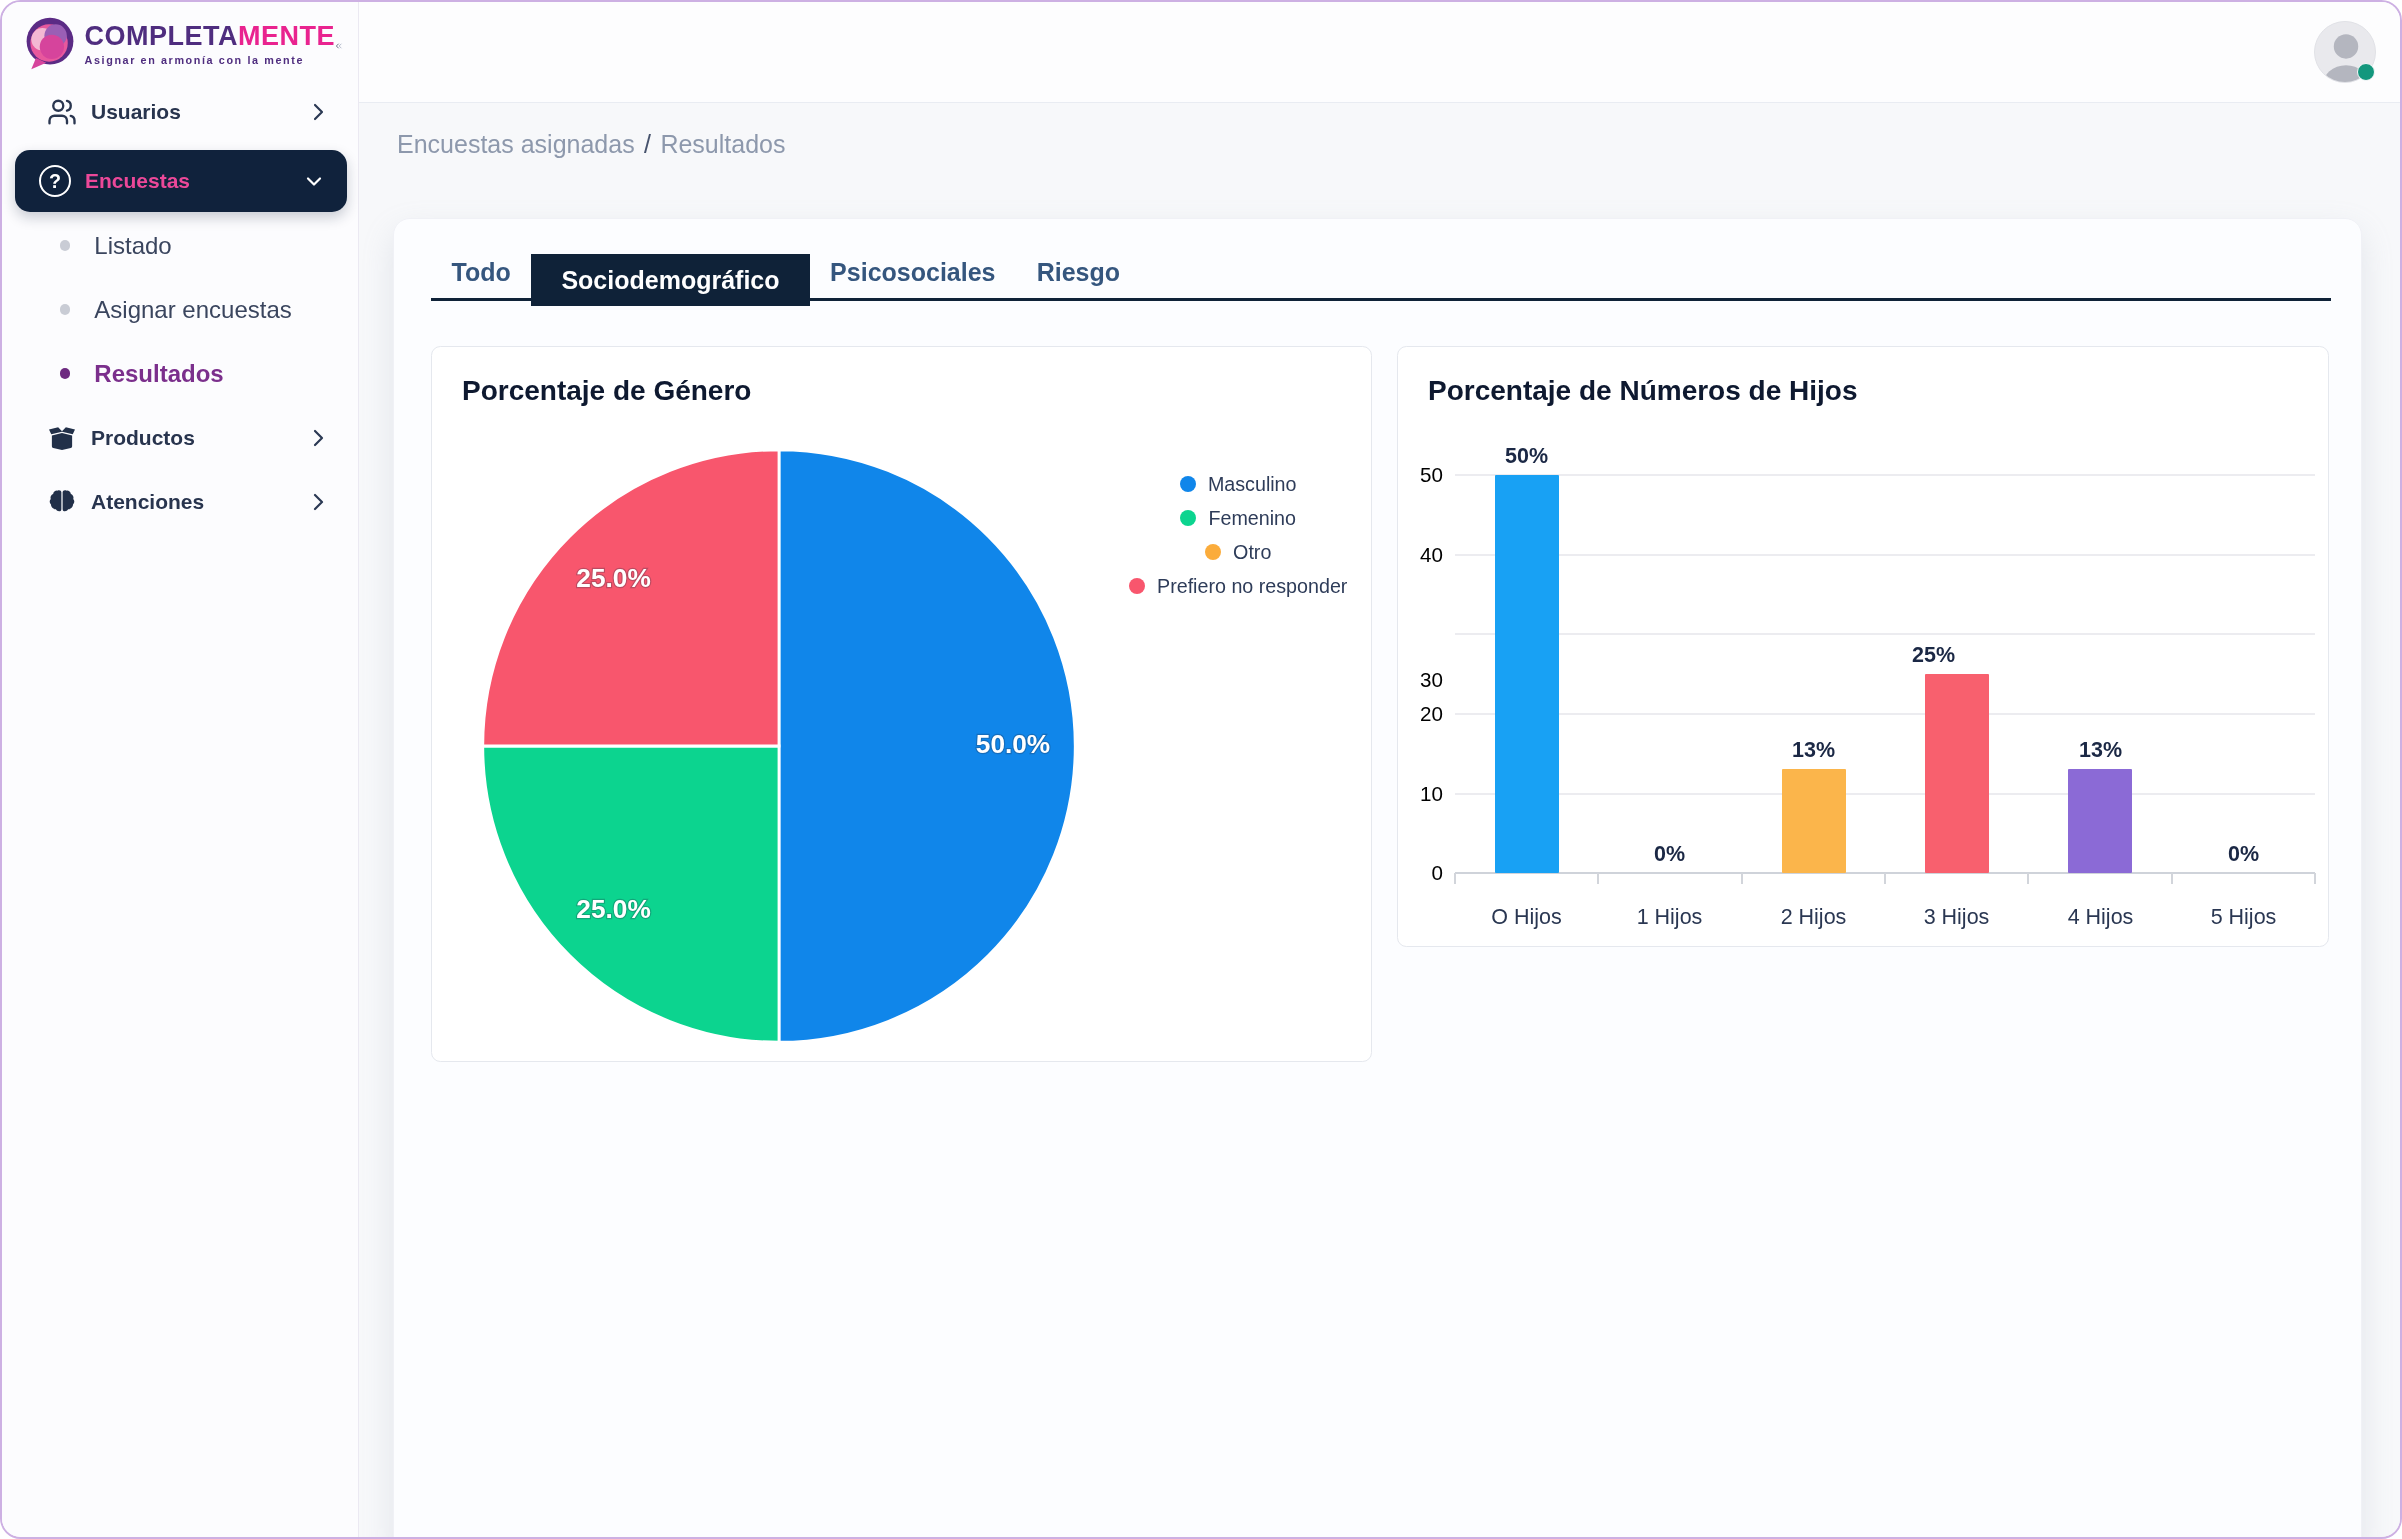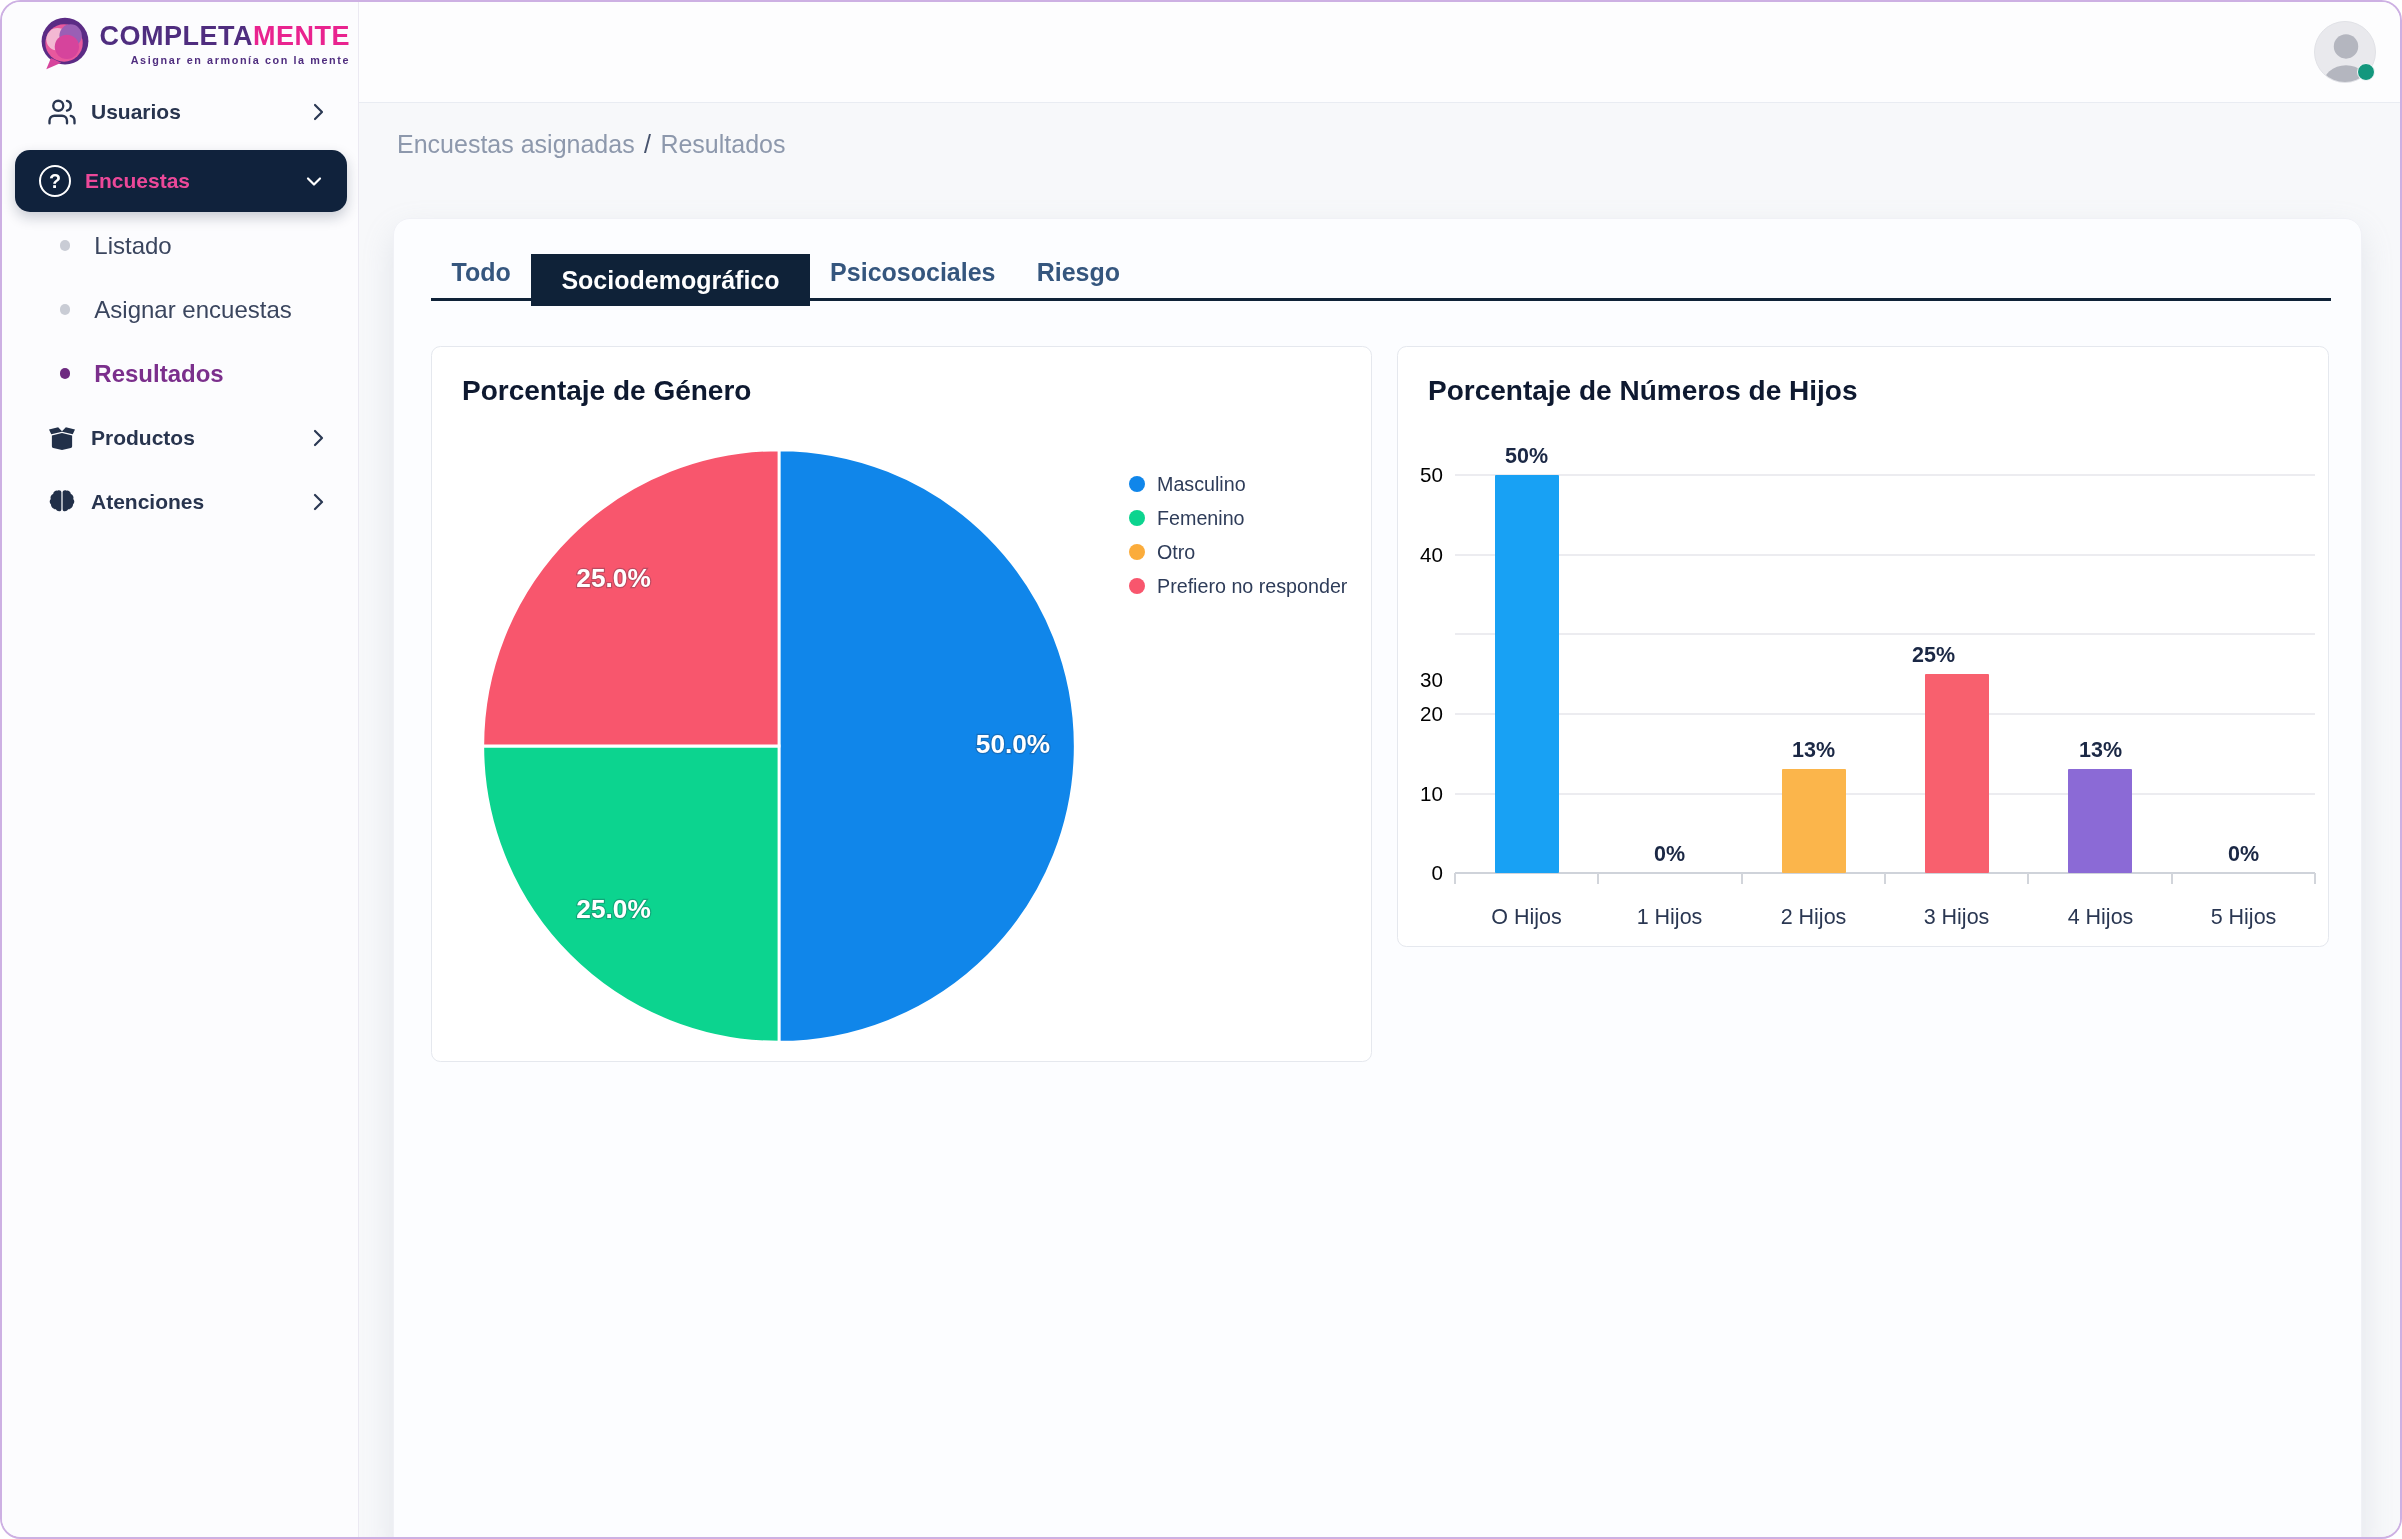--- a/index.html
+++ b/index.html
@@ -1,21 +1,21 @@
 <!DOCTYPE html>
 <html style="font-size:15px"><head>
 <meta charset="utf-8">
 <style>
   * { margin:0; padding:0; box-sizing:border-box; }
   html,body { width:2402px; height:1539px; background:#ffffff; font-family:"Liberation Sans", sans-serif; }
   .frame { position:absolute; inset:0; border:2.8px solid #cdb0e3; border-radius:20.6px; overflow:hidden; background:#f7f8fa; }
 
   
   .sidebar { position:absolute; left:0; top:0; bottom:0; width:357px; background:#fcfcfe; border-right:0.9px solid #ebe9f2; }
-  .logo-row { display:flex; align-items:flex-start; padding:13px 15px 0 34px;text-align:right; }
+  .logo-row { display:flex; align-items:flex-start; padding:13px 15px 0 19px; }
   .logo-icon { width:58px; height:58px; flex:0 0 auto; }
   .brand-block { margin-left:5.6px; margin-top:5.6px; }
   .brand-line { font-size:27px; font-weight:800; letter-spacing:0.5px; white-space:nowrap; }
   .brand-primary { color:#4f2d7f; }
   .brand-secondary { color:#e9238f; }
   .brand-tagline { font-size:10.8px; font-weight:700; letter-spacing:1.6px; color:#4f2d7f; margin-top:2.8px; white-space:nowrap; }
   .collapse-btn { margin-left:auto; margin-top:15px; cursor:pointer; }
 
   .menu { position:absolute; top:84px; left:13px; right:11.2px; }
   .menu-row { display:flex; align-items:center; height:52px; margin-bottom:12px; padding:0 17px 0 32px; border-radius:13px; cursor:pointer; }
@@ -52,21 +52,21 @@
 
   
   .card { position:absolute; background:#ffffff; border:0.9px solid #e5e8ee; border-radius:9.4px; }
   .card-title { position:absolute; left:30px; top:28px; font-size:28px; font-weight:600; color:#0e1930; }
   .pie-card { left:37px; top:127px; width:941px; height:716px; }
   .bar-card { left:1003px; top:127px; width:932px; height:601px; }
 
   
   .pie-svg { position:absolute; left:47px; top:99px; }
   .legend { position:absolute; left:697px; top:120px; }
-  .legend-row { display:flex; align-items:center; height:34px; cursor:pointer; }
+  .legend-row { display:flex; align-items:center; height:34px; cursor:pointer;justify-content:center; }
   .legend-dot { width:16px; height:16px; border-radius:50%; flex:0 0 auto; }
   .legend-label { margin-left:12px; font-size:19.7px; color:#2e3c59; white-space:nowrap; }
 
   
   .bar-area { position:absolute; left:57px; top:128px; width:860px; height:398px; }
   .gridline { position:absolute; left:0; right:0; height:1.9px; background:#ececf0; }
   .baseline { position:absolute; left:0; right:0; bottom:-0.9px; height:2.3px; background:#cfd3da; }
   .xtick { position:absolute; width:1.9px; height:11.2px; top:100%; background:#d2d5db; }
   .bar { position:absolute; bottom:0; width:64px; border-radius:0.9px; }
   .ylab { position:absolute; left:0; width:45px; text-align:right; font-size:20.6px; color:#000000; }

